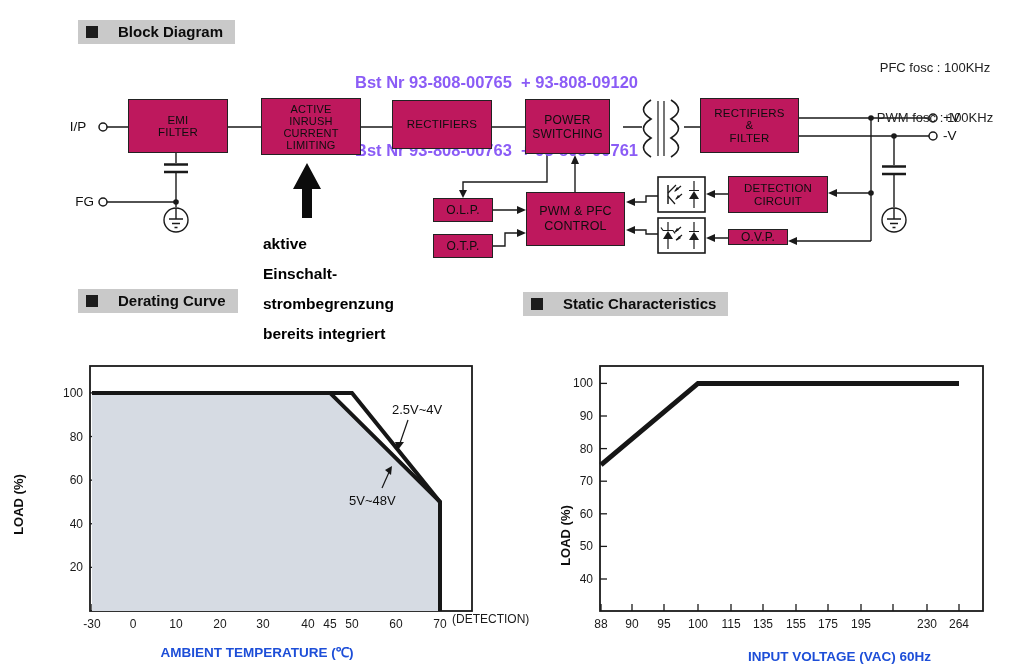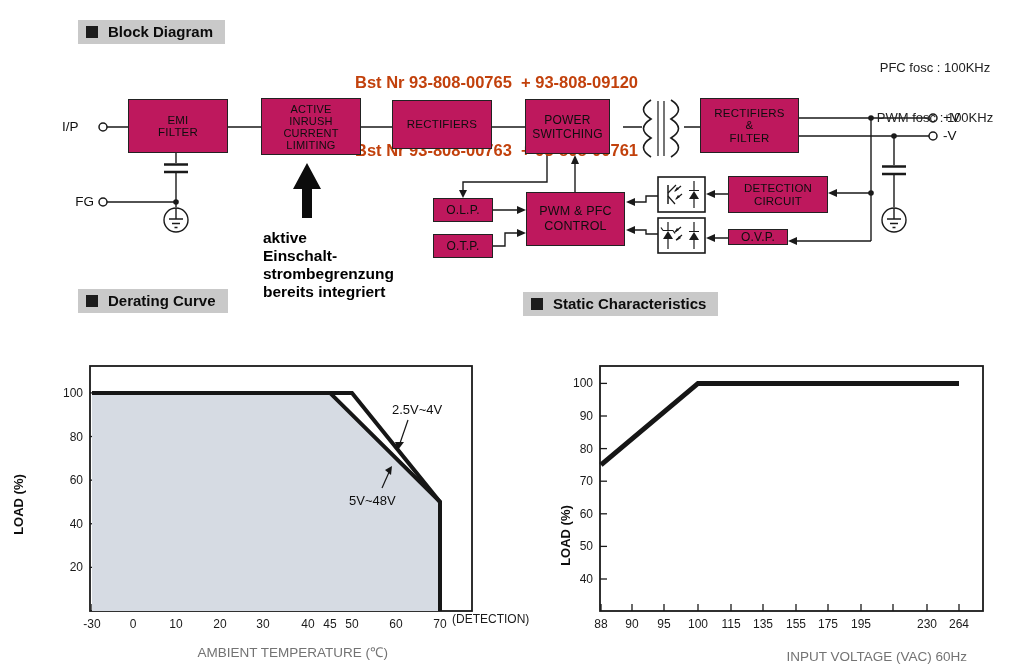--- a/index.html
+++ b/index.html
@@ -1,31 +1,31 @@
 <!DOCTYPE html>
 <html><head>
 <meta charset="utf-8">
 <style>
   html,body{margin:0;padding:0;background:#fff}
   .page{position:relative;width:1022px;height:667px;background:#ffffff;overflow:hidden;
         font-family:"Liberation Sans",sans-serif;color:#111}
   svg.canvas{position:absolute;left:0;top:0}
-  .hdr{position:absolute;display:inline-flex;align-items:center;gap:10px;background:#c9c9c9;
+  .hdr{position:absolute;display:inline-flex;align-items:center;gap:20px;background:#c9c9c9;
        padding:3px 12px 4px 8px;font-weight:bold;font-size:15px;color:#0c0c0c;white-space:nowrap}
   .hdr .sq{width:12px;height:12px;background:#1c1c1c;flex:0 0 auto}
   .bbox{position:absolute;box-sizing:border-box;border:1.6px solid #222;background:#be185d;
         display:flex;align-items:center;justify-content:center;text-align:center;
         white-space:pre-line;font-size:11.5px;line-height:12.5px;letter-spacing:.2px;color:#0e0e0e}
   .bbox.small{font-size:12px}
   .bbox.pwm{font-size:12.5px;line-height:15px}
-  .bst{position:absolute;font-weight:bold;font-size:16.5px;line-height:22.5px;white-space:pre;color:#c2410c}
+  .bst{position:absolute;font-weight:bold;font-size:16.5px;line-height:22.5px;white-space:pre;color:#8b5cf6}
   .fosc{position:absolute;font-size:13px;line-height:16.5px;text-align:center;color:#222;white-space:pre}
-  .note{position:absolute;font-weight:bold;font-size:15.5px;line-height:18px;white-space:pre-line;color:#000}
+  .note{position:absolute;font-weight:bold;font-size:15.5px;line-height:30px;white-space:pre-line;color:#000}
   .term{position:absolute;font-size:13.5px;color:#111;white-space:nowrap}
-  .axlabel{position:absolute;font-weight:normal;font-size:13.5px;text-align:right;color:#737373;white-space:nowrap}
+  .axlabel{position:absolute;font-weight:bold;font-size:13.5px;text-align:center;color:#1d4ed8;white-space:nowrap}
   .ylab{position:absolute;font-weight:bold;font-size:13px;width:90px;text-align:center;
         transform:rotate(-90deg);color:#0d0d0d;white-space:nowrap}
   .hnote{position:absolute;font-size:12px;color:#1a1a1a;white-space:nowrap}
   .ctick{font:12px "Liberation Sans",sans-serif;fill:#1a1a1a}
   .canno{font:13px "Liberation Sans",sans-serif;fill:#0e0e0e}
 </style>
 </head>
 <body>
 
 <div class="page">
@@ -231,21 +231,21 @@
 &amp;
 FILTER</div>
   <div class="bbox small" style="left:433px;top:198px;width:60px;height:24px">O.L.P.</div>
   <div class="bbox small" style="left:433px;top:234px;width:60px;height:24px">O.T.P.</div>
   <div class="bbox pwm" style="left:526px;top:192px;width:99px;height:54px">PWM &amp; PFC
 CONTROL</div>
   <div class="bbox" style="left:728px;top:176px;width:100px;height:37px">DETECTION
 CIRCUIT</div>
   <div class="bbox small" style="left:728px;top:229px;width:60px;height:16px">O.V.P.</div>
 
-  <div class="term" style="left:62px;top:119px;width:32px;text-align:left">I/P</div>
+  <div class="term" style="left:62px;top:119px;width:32px;text-align:center">I/P</div>
   <div class="term" style="left:62px;top:194px;width:32px;text-align:right">FG</div>
   <div class="term" style="left:943px;top:110px">+V</div>
   <div class="term" style="left:943px;top:128px">-V</div>
 
   <div class="note" style="left:263px;top:229px">aktive
 Einschalt-
 strombegrenzung
 bereits integriert</div>
 
   <div class="ylab" style="left:-27px;top:497px">LOAD (%)</div>

